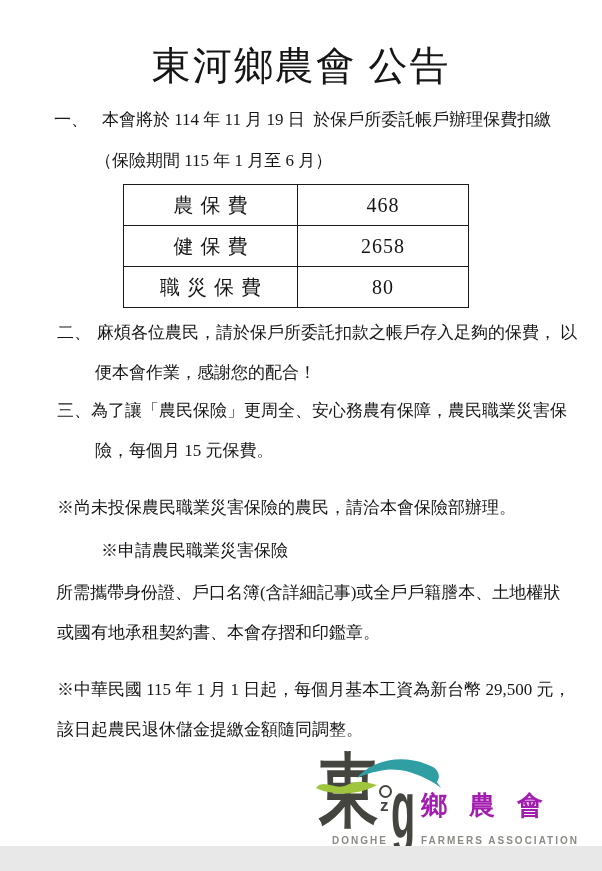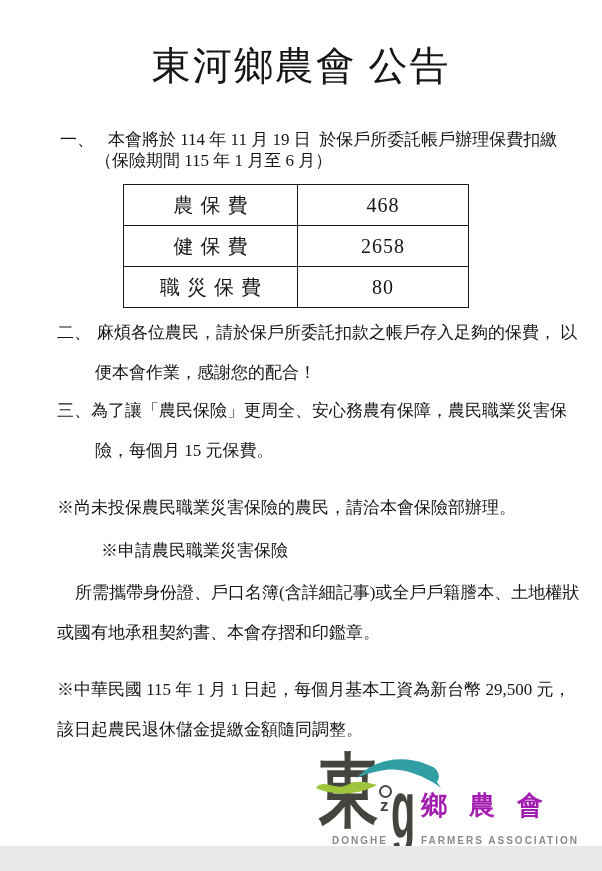--- a/index.html
+++ b/index.html
@@ -67,21 +67,21 @@
   .logo .en-left{ left:17px; }
   .logo .en-right{ left:106px; }
 </style>
 </head>
 <body>
 
 <div class="page">
 
   <div class="title">東河鄉農會 公告</div>
 
-  <div class="line" style="left:60px; top:109px;margin-top:20px;"><span class="num num-wide">一、</span><span>本會將於 114 年 11 月 19 日  於保戶所委託帳戶辦理保費扣繳</span></div>
+  <div class="line" style="left:54px; top:109px;"><span class="num num-wide">一、</span><span>本會將於 114 年 11 月 19 日  於保戶所委託帳戶辦理保費扣繳</span></div>
   <div class="line" style="left:95px; top:150px;">（保險期間 115 年 1 月至 6 月）</div>
 
   <table class="fee-table">
     <tbody>
         <tr>
       <td class="lbl">農保費</td>
       <td class="val">468</td>
     </tr>
     <tr>
       <td class="lbl">健保費</td>
@@ -95,21 +95,21 @@
     </table>
 
   <div class="line" style="left:57px; top:322px;"><span class="num num-mid">二、</span><span>麻煩各位農民，請於保戶所委託扣款之帳戶存入足夠的保費， 以</span></div>
   <div class="line" style="left:57px; top:400px;"><span class="num">三、</span><span>為了讓「農民保險」更周全、安心務農有保障，農民職業災害保</span></div>
 
   <div class="line" style="left:95px; top:362px;">便本會作業，感謝您的配合！</div>
   <div class="line" style="left:95px; top:440px;">險，每個月 15 元保費。</div>
 
   <div class="line" style="left:57px; top:497px;">※尚未投保農民職業災害保險的農民，請洽本會保險部辦理。</div>
   <div class="line" style="left:57px; top:540px;margin-left:44px;">※申請農民職業災害保險</div>
-  <div class="line" style="left:75px; top:582px;font-family:Liberation Serif, serif;">所需攜帶身份證、戶口名簿(含詳細記事)或全戶戶籍謄本、土地權狀</div>
+  <div class="line" style="left:56px; top:582px;font-family:Liberation Serif, serif;">所需攜帶身份證、戶口名簿(含詳細記事)或全戶戶籍謄本、土地權狀</div>
   <div class="line" style="left:57px; top:622px;">或國有地承租契約書、本會存摺和印鑑章。</div>
   <div class="line" style="left:57px; top:679px;">※中華民國 115 年 1 月 1 日起，每個月基本工資為新台幣 29,500 元，</div>
   <div class="line" style="left:57px; top:719px;">該日起農民退休儲金提繳金額隨同調整。</div>
 
   <div class="logo">
     <span class="dong">東</span>
     <svg class="swoosh" width="88" height="38" viewBox="0 0 88 38">
       <path d="M2,26 C18,7 50,1 78,15 C83,18 86,24 82,30 L86,36 C76,28 52,15 30,18 C17,20 8,23 2,26 Z" fill="#2f9fa4"></path>
     </svg>
     <svg class="wave" width="62" height="20" viewBox="0 0 62 20">

